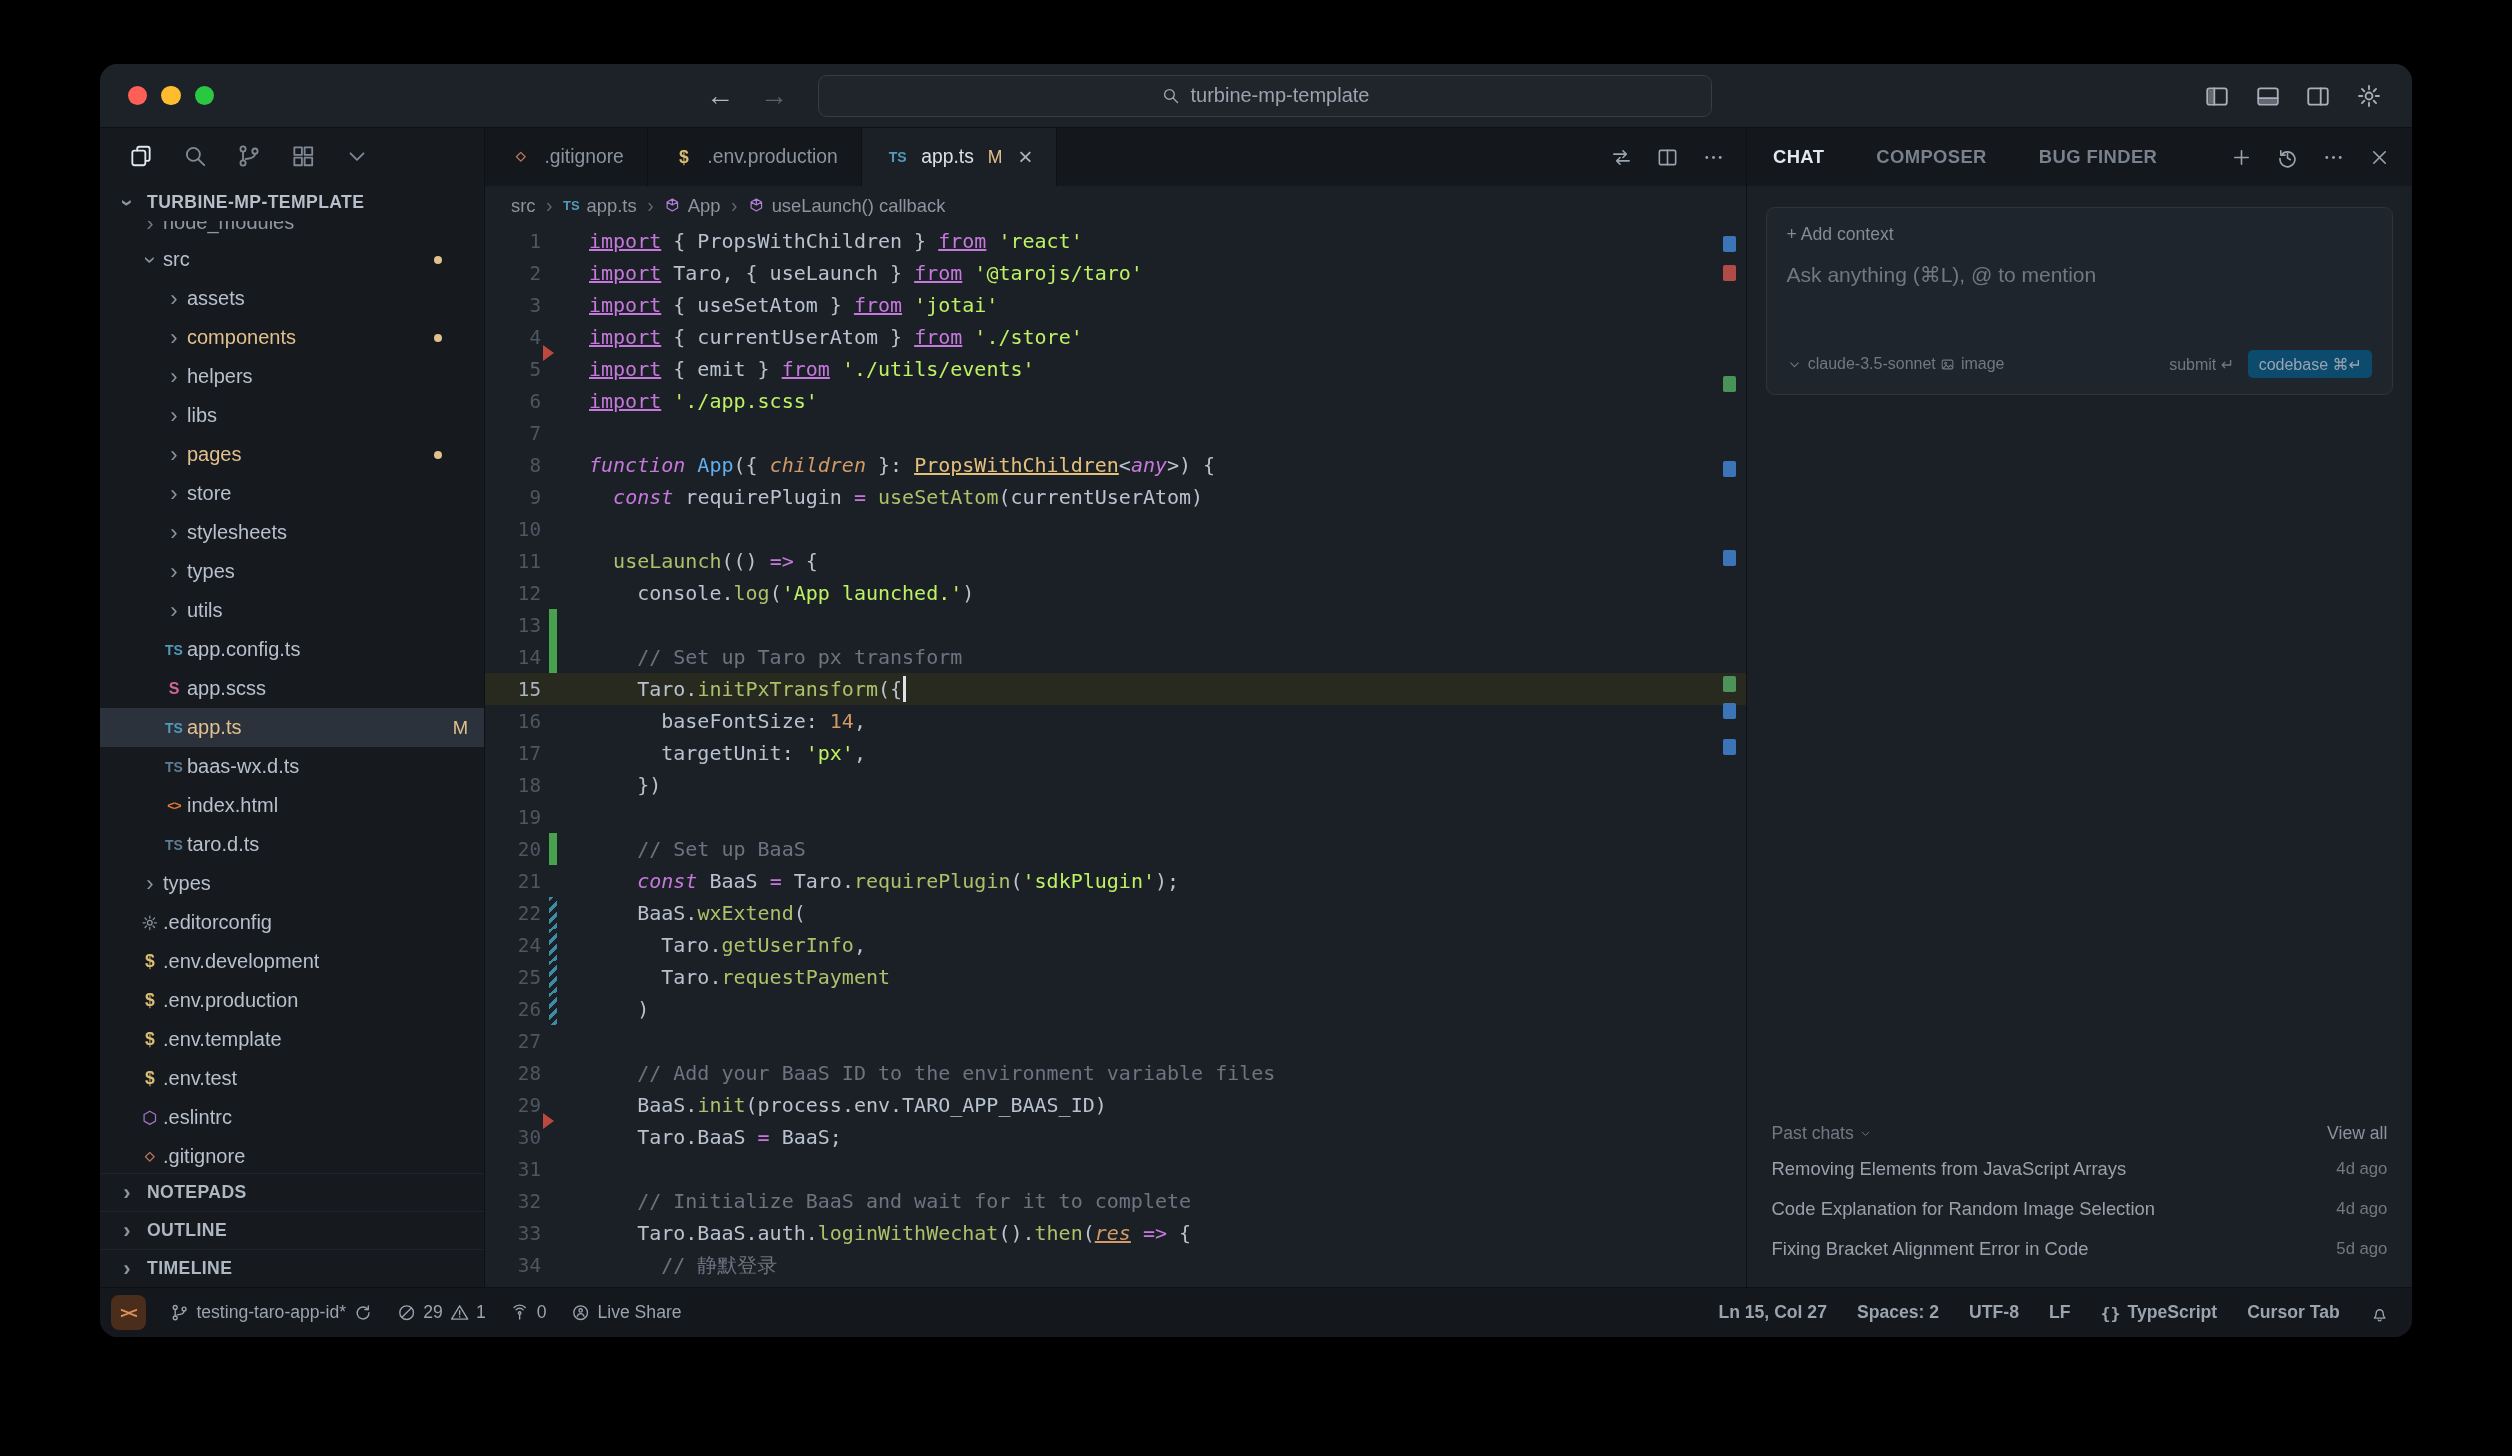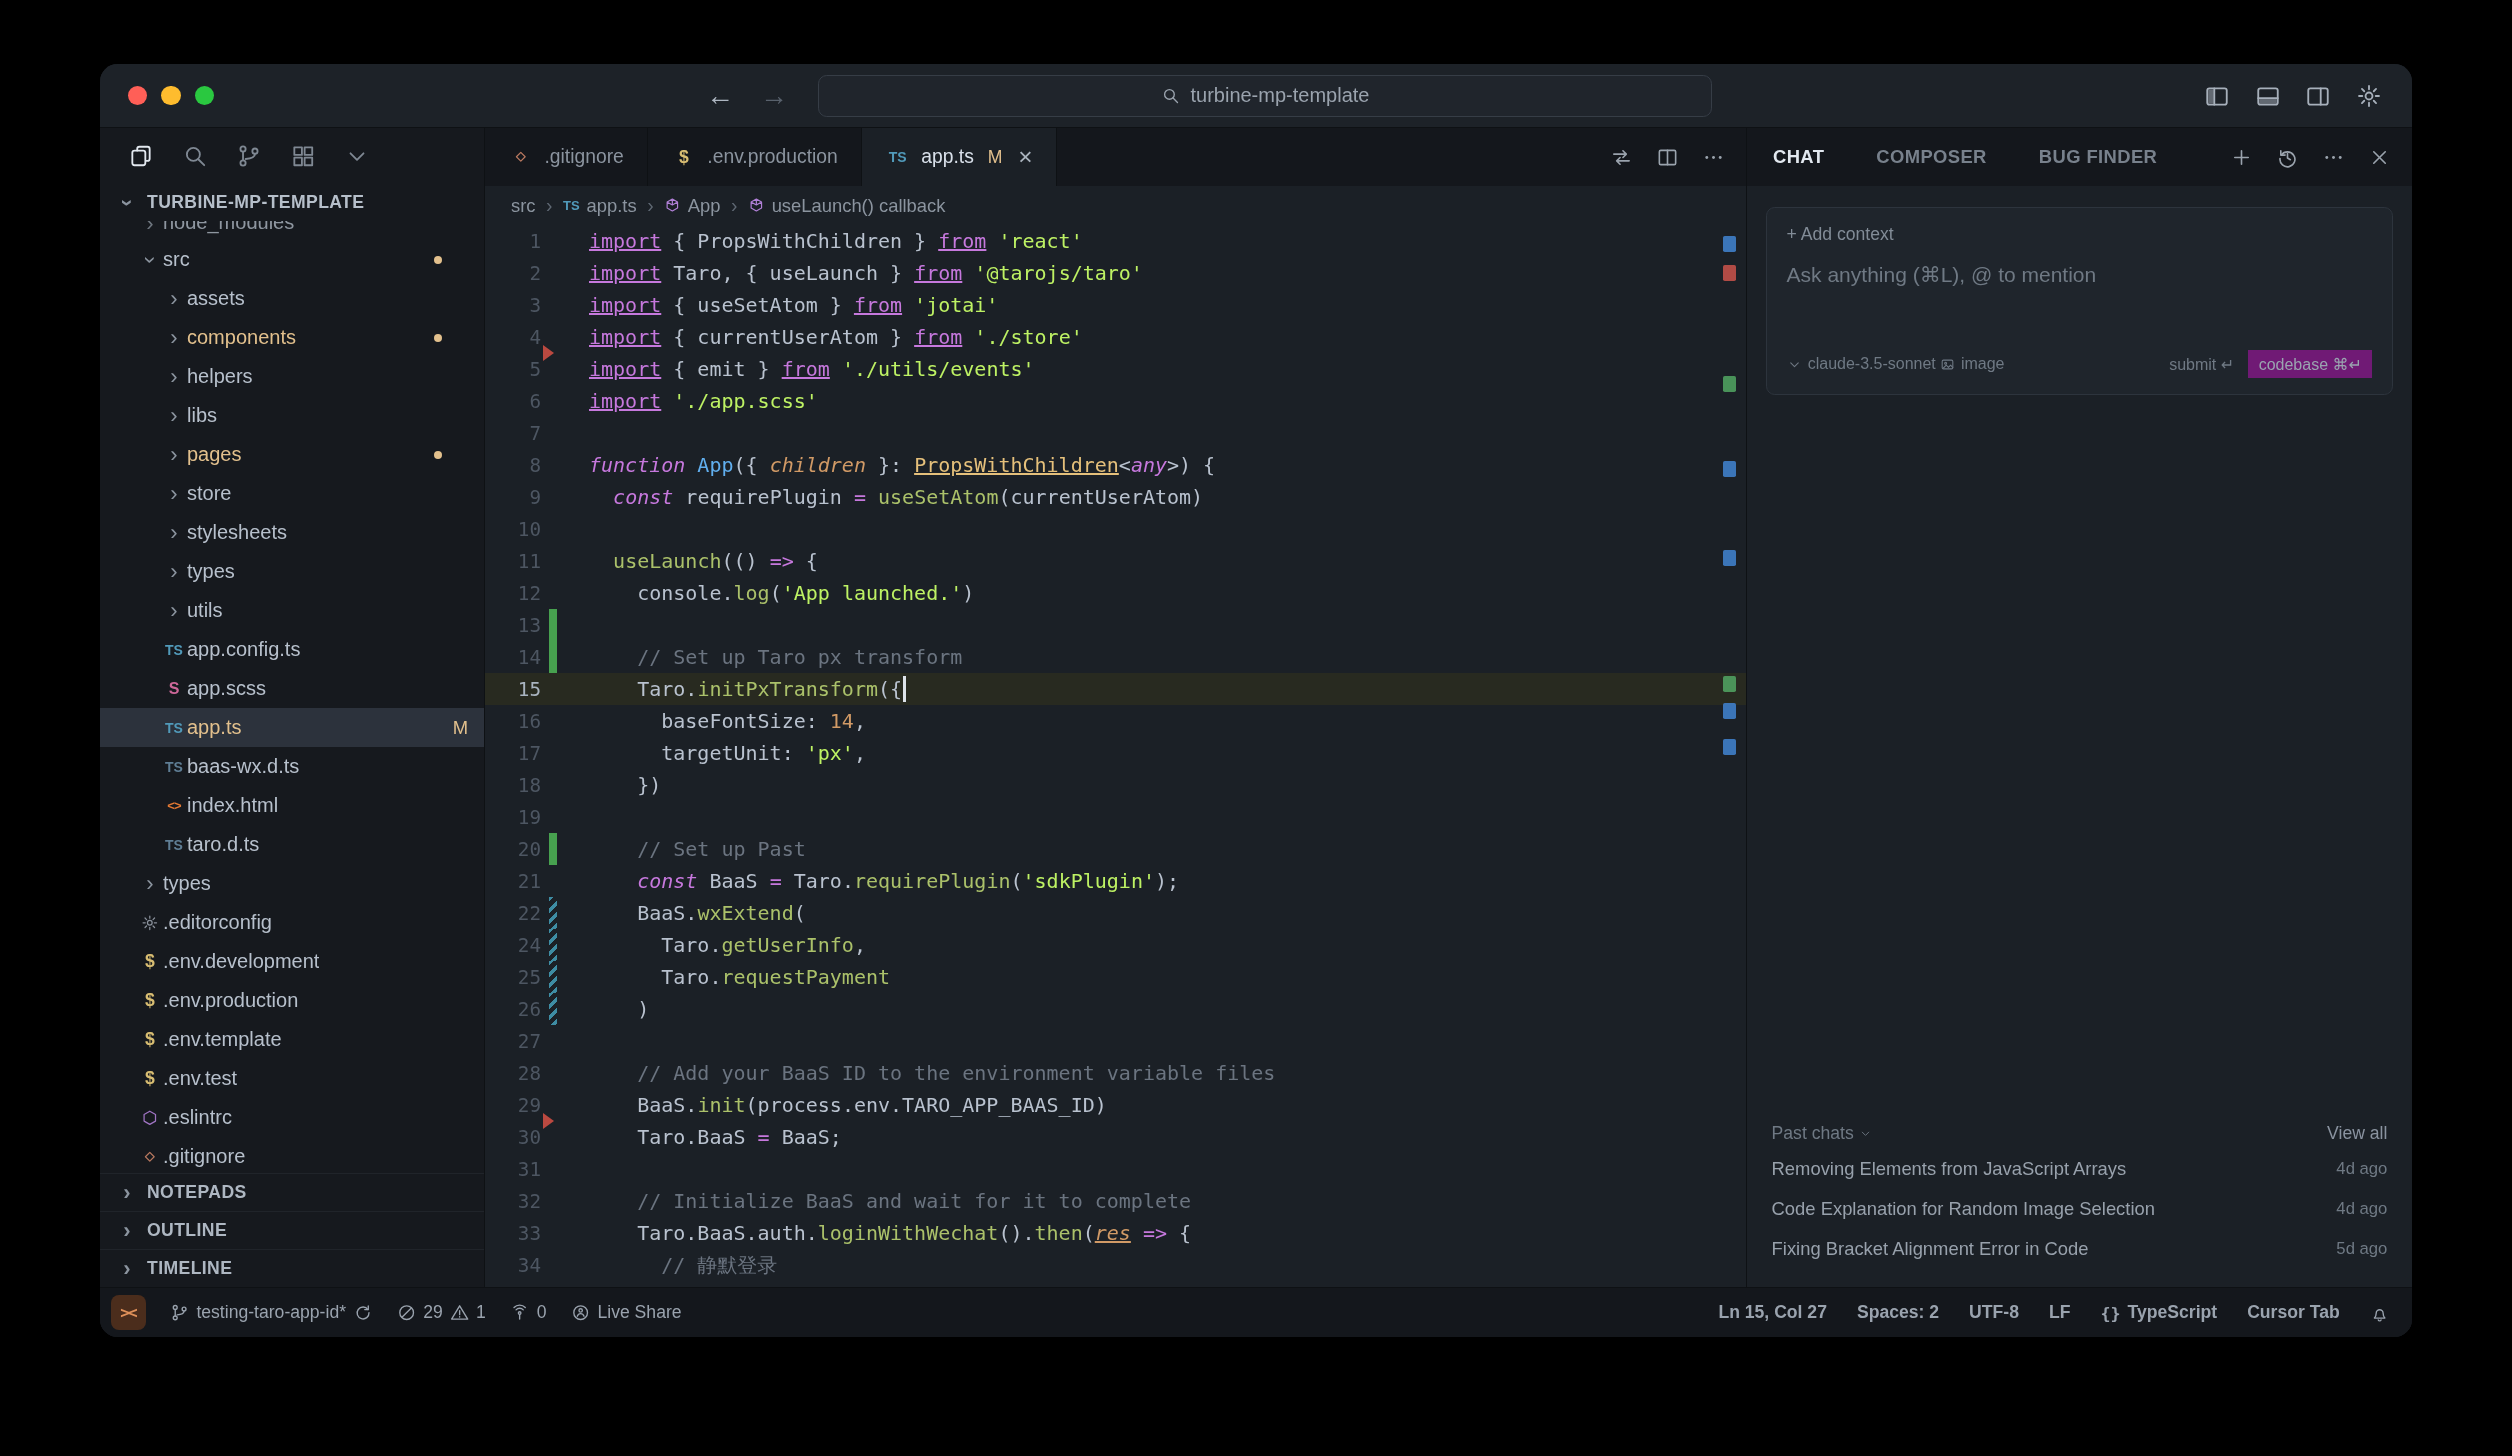--- a/index.html
+++ b/index.html
@@ -90,21 +90,21 @@
   .chat-tab.on{color:#e2e8ef;}
   .chat-head-icons{margin-left:auto;display:flex;gap:23px;align-items:center;color:#9aa3ad;}
   .chat-head-icons .ic{width:23px;height:23px;}
   .card{margin:21px 19.3px 0;background:#1f252c;border:0.9px solid #2d343d;border-radius:8.8px;height:188px;flex:0 0 auto;padding:16px 19.3px;display:flex;flex-direction:column;box-sizing:border-box;}
   .addctx{color:#828c97;font-size:17.6px;}
   .ask{margin-top:17.6px;color:#6f7984;font-size:21px;}
   .card-foot{margin-top:auto;display:flex;align-items:center;font-size:16px;color:#6f7984;gap:4px;}
   .foot-item{display:inline-flex;align-items:center;gap:6.1px;}
   .foot-item .ic{width:15px;height:15px;}
   .card-foot .right{margin-left:auto;display:flex;gap:14px;align-items:center;}
-  .codebase{background:#701a75;color:#9aa4b0;padding:4.4px 10.5px;border-radius:0;}
+  .codebase{background:#0c4a6e;color:#9aa4b0;padding:4.4px 10.5px;border-radius:5px;}
   .past{margin-top:auto;padding:0 24.6px 17.6px;flex:0 0 auto;}
   .past-head{display:flex;align-items:center;font-size:17.6px;color:#6f7984;margin-bottom:5.3px;}
   .past-head .ic{width:13px;height:13px;margin-left:5.3px;}
   .viewall{margin-left:auto;color:#8a93a0;}
   .past-row{display:flex;height:40px;align-items:center;font-size:18.4px;color:#98a1ac;}
   .past-row .time{margin-left:auto;color:#6f7984;font-size:16.7px;}
   
   .status{height:49px;flex:0 0 auto;background:#14171c;border-top:0.9px solid #0e1114;display:flex;align-items:center;font-size:17.6px;color:#9aa3ae;padding:0 23px 0 10.5px;gap:24.6px;white-space:nowrap;}
   .st{display:inline-flex;align-items:center;gap:7px;}
   .st .ic{width:19.3px;height:19.3px;}
@@ -409,21 +409,21 @@
           <div class="cline"><span class="lnum">10</span><span class="gmark "></span><span class="ltxt"></span></div>
           <div class="cline"><span class="lnum">11</span><span class="gmark "></span><span class="ltxt"><span class="tk-v">  </span><span class="tk-f">useLaunch</span><span class="tk-v">(() </span><span class="tk-o">=&gt;</span><span class="tk-v"> {</span></span></div>
           <div class="cline"><span class="lnum">12</span><span class="gmark "></span><span class="ltxt"><span class="tk-v">    console.</span><span class="tk-f">log</span><span class="tk-v">(</span><span class="tk-s">'App launched.'</span><span class="tk-v">)</span></span></div>
           <div class="cline"><span class="lnum">13</span><span class="gmark add"></span><span class="ltxt"></span></div>
           <div class="cline"><span class="lnum">14</span><span class="gmark add"></span><span class="ltxt"><span class="tk-c">    // Set up Taro px transform</span></span></div>
           <div class="cline active"><span class="lnum">15</span><span class="gmark "></span><span class="ltxt"><span class="tk-v">    Taro.</span><span class="tk-f">initPxTransform</span><span class="tk-v">({</span><span class="caret"></span></span></div>
           <div class="cline"><span class="lnum">16</span><span class="gmark "></span><span class="ltxt"><span class="tk-v">      baseFontSize: </span><span class="tk-n">14</span><span class="tk-v">,</span></span></div>
           <div class="cline"><span class="lnum">17</span><span class="gmark "></span><span class="ltxt"><span class="tk-v">      targetUnit: </span><span class="tk-s">'px'</span><span class="tk-v">,</span></span></div>
           <div class="cline"><span class="lnum">18</span><span class="gmark "></span><span class="ltxt"><span class="tk-v">    })</span></span></div>
           <div class="cline"><span class="lnum">19</span><span class="gmark "></span><span class="ltxt"></span></div>
-          <div class="cline"><span class="lnum">20</span><span class="gmark add"></span><span class="ltxt"><span class="tk-c">    // Set up Past</span></span></div>
+          <div class="cline"><span class="lnum">20</span><span class="gmark add"></span><span class="ltxt"><span class="tk-c">    // Set up BaaS</span></span></div>
           <div class="cline"><span class="lnum">21</span><span class="gmark "></span><span class="ltxt"><span class="tk-v">    </span><span class="tk-ki">const</span><span class="tk-v"> BaaS </span><span class="tk-o">=</span><span class="tk-v"> Taro.</span><span class="tk-f">requirePlugin</span><span class="tk-v">(</span><span class="tk-s">'sdkPlugin'</span><span class="tk-v">);</span></span></div>
           <div class="cline"><span class="lnum">22</span><span class="gmark mod"></span><span class="ltxt"><span class="tk-v">    BaaS.</span><span class="tk-f">wxExtend</span><span class="tk-v">(</span></span></div>
           <div class="cline"><span class="lnum">24</span><span class="gmark mod"></span><span class="ltxt"><span class="tk-v">      Taro.</span><span class="tk-f">getUserInfo</span><span class="tk-v">,</span></span></div>
           <div class="cline"><span class="lnum">25</span><span class="gmark mod"></span><span class="ltxt"><span class="tk-v">      Taro.</span><span class="tk-f">requestPayment</span></span></div>
           <div class="cline"><span class="lnum">26</span><span class="gmark mod"></span><span class="ltxt"><span class="tk-v">    )</span></span></div>
           <div class="cline"><span class="lnum">27</span><span class="gmark "></span><span class="ltxt"></span></div>
           <div class="cline"><span class="lnum">28</span><span class="gmark "></span><span class="ltxt"><span class="tk-c">    // Add your BaaS ID to the environment variable files</span></span></div>
           <div class="cline"><span class="lnum">29</span><span class="gmark "></span><span class="ltxt"><span class="tk-v">    BaaS.</span><span class="tk-f">init</span><span class="tk-v">(process.env.TARO_APP_BAAS_ID)</span></span></div>
           <div class="cline"><span class="lnum">30</span><span class="gmark "></span><span class="deltri"></span><span class="ltxt"><span class="tk-v">    Taro.BaaS </span><span class="tk-o">=</span><span class="tk-v"> BaaS;</span></span></div>
           <div class="cline"><span class="lnum">31</span><span class="gmark "></span><span class="ltxt"></span></div>

